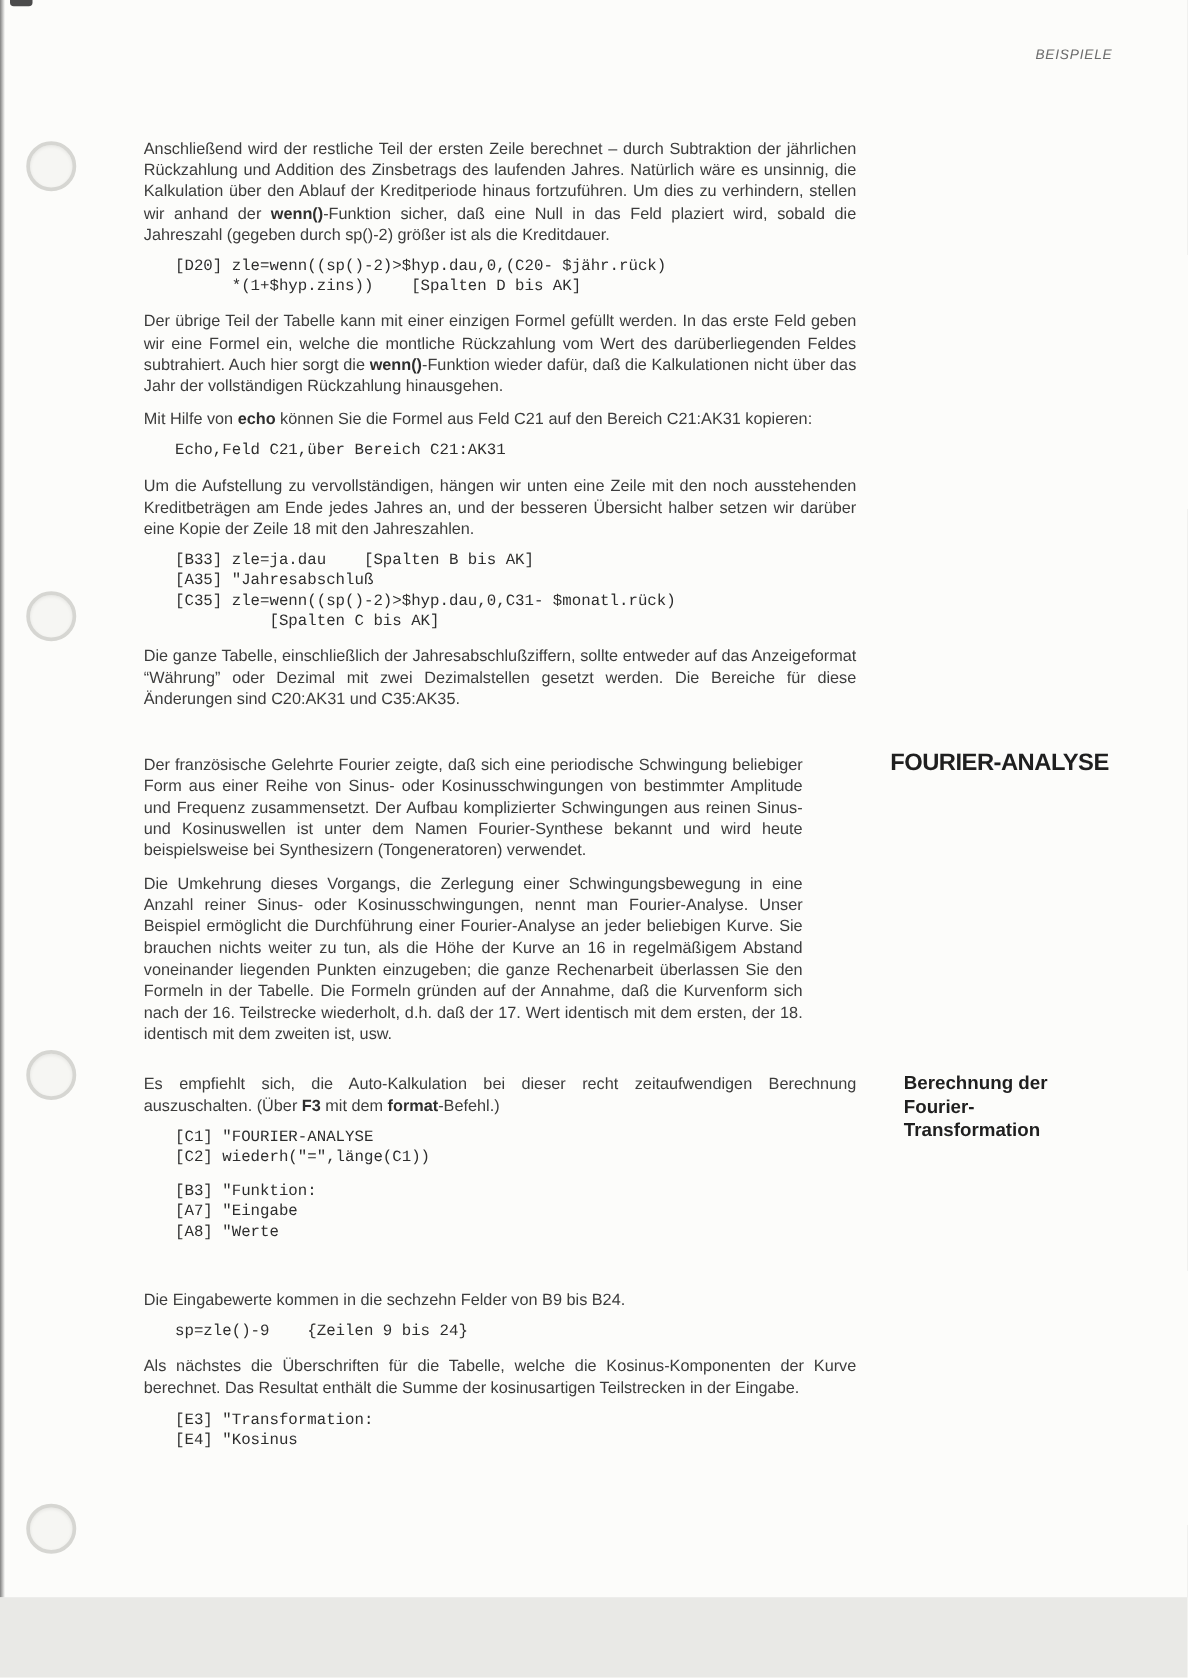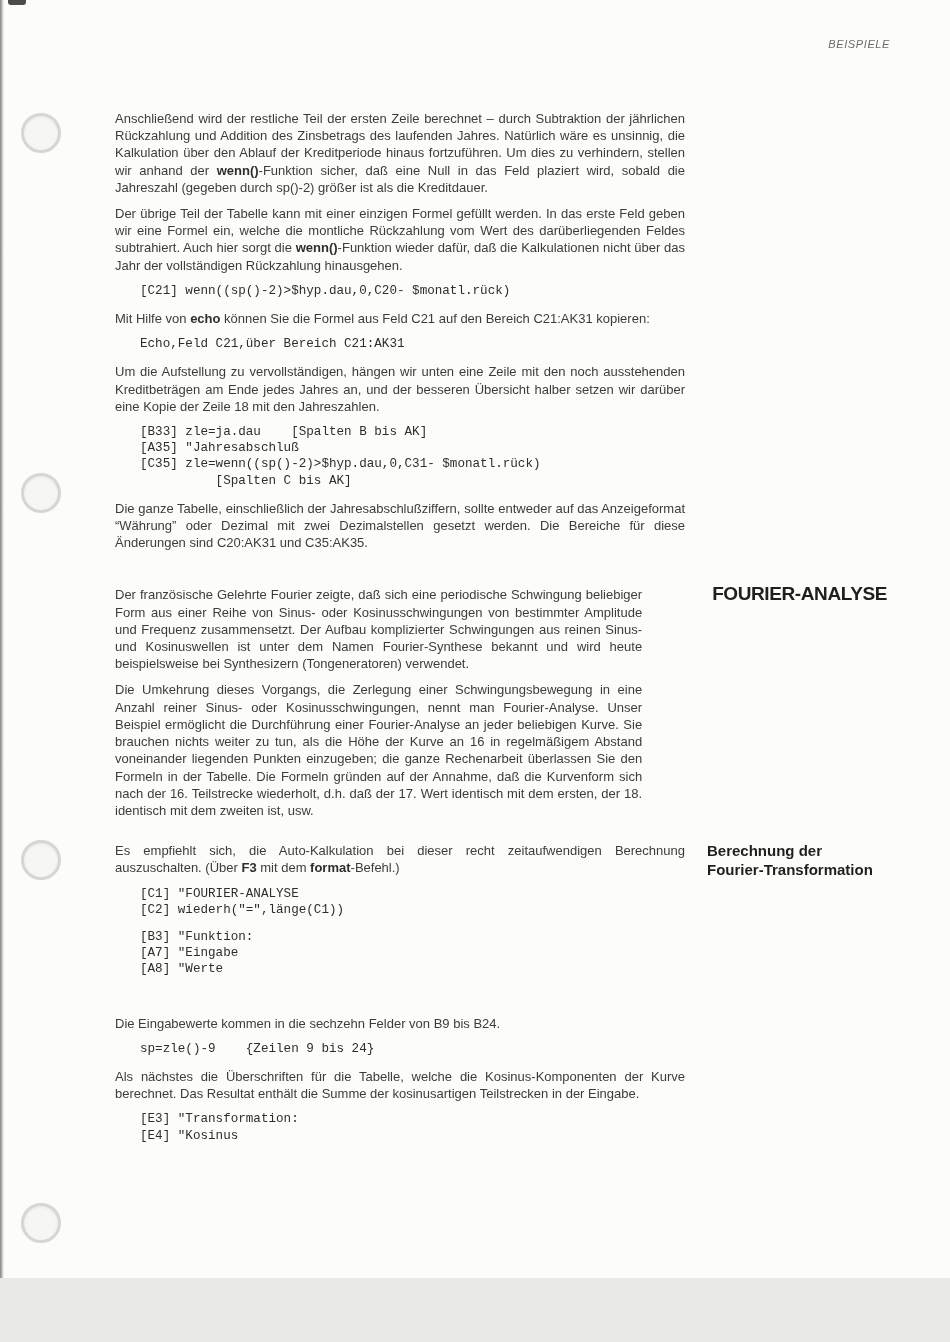--- a/index.html
+++ b/index.html
@@ -78,21 +78,21 @@
   }
   .side-heading-lg {
     margin: -3px 0 0 0;
     font-size: 19px;
     font-weight: 700;
     letter-spacing: -0.4px;
     white-space: nowrap;
     color: #1f1f1f;
   }
   .side-heading {
-    margin: -1px 0 0 0;
+    margin: -1px 0 0 16px;
     font-size: 15px;
     line-height: 19px;
     font-weight: 700;
     white-space: pre-line;
     color: #1f1f1f;
   }
   .footer {
     position: absolute;
     left: 115px;
     right: 60px;
@@ -115,22 +115,23 @@
   <div class="hole" style="top:840px"></div>
   <div class="hole" style="top:1203px"></div>
 
   <div class="running-head">BEISPIELE</div>
 
   <div class="content">
 
     <section class="row">
       <div class="main">
         <p class="body"><span>Anschließend wird der restliche Teil der ersten Zeile berechnet – durch Subtraktion der jährlichen Rückzahlung und Addition des Zinsbetrags des laufenden Jahres. Natürlich wäre es unsinnig, die Kalkulation über den Ablauf der Kreditperiode hinaus fortzuführen. Um dies zu verhindern, stellen wir anhand der </span><span class="b">wenn()</span><span>-Funktion sicher, daß eine Null in das Feld plaziert wird, sobald die Jahreszahl (gegeben durch sp()-2) größer ist als die Kreditdauer.</span></p>
+        <pre class="code">[D20] zle=wenn((sp()-2)&gt;$hyp.dau,0,(C20- $jähr.rück)
+      *(1+$hyp.zins))    [Spalten D bis AK]</pre>
         <p class="body"><span>Der übrige Teil der Tabelle kann mit einer einzigen Formel gefüllt werden. In das erste Feld geben wir eine Formel ein, welche die montliche Rückzahlung vom Wert des darüberliegenden Feldes subtrahiert. Auch hier sorgt die </span><span class="b">wenn()</span><span>-Funktion wieder dafür, daß die Kalkulationen nicht über das Jahr der vollständigen Rückzahlung hinausgehen.</span></p>
-        <pre class="code">[C21] wenn((sp()-2)&gt;$hyp.dau,0,C20- $monatl.rück)</pre>
         <p class="body"><span>Mit Hilfe von </span><span class="b">echo</span><span> können Sie die Formel aus Feld C21 auf den Bereich C21:AK31 kopieren:</span></p>
         <pre class="code">Echo,Feld C21,über Bereich C21:AK31</pre>
         <p class="body">Um die Aufstellung zu vervollständigen, hängen wir unten eine Zeile mit den noch ausstehenden Kreditbeträgen am Ende jedes Jahres an, und der besseren Übersicht halber setzen wir darüber eine Kopie der Zeile 18 mit den Jahreszahlen.</p>
         <pre class="code">[B33] zle=ja.dau    [Spalten B bis AK]
 [A35] "Jahresabschluß
 [C35] zle=wenn((sp()-2)&gt;$hyp.dau,0,C31- $monatl.rück)
           [Spalten C bis AK]</pre>
         <p class="body">Die ganze Tabelle, einschließlich der Jahresabschlußziffern, sollte entweder auf das Anzeigeformat “Währung” oder Dezimal mit zwei Dezimalstellen gesetzt werden. Die Bereiche für diese Änderungen sind C20:AK31 und C35:AK35.</p>
       </div>
       <div class="side"></div>

